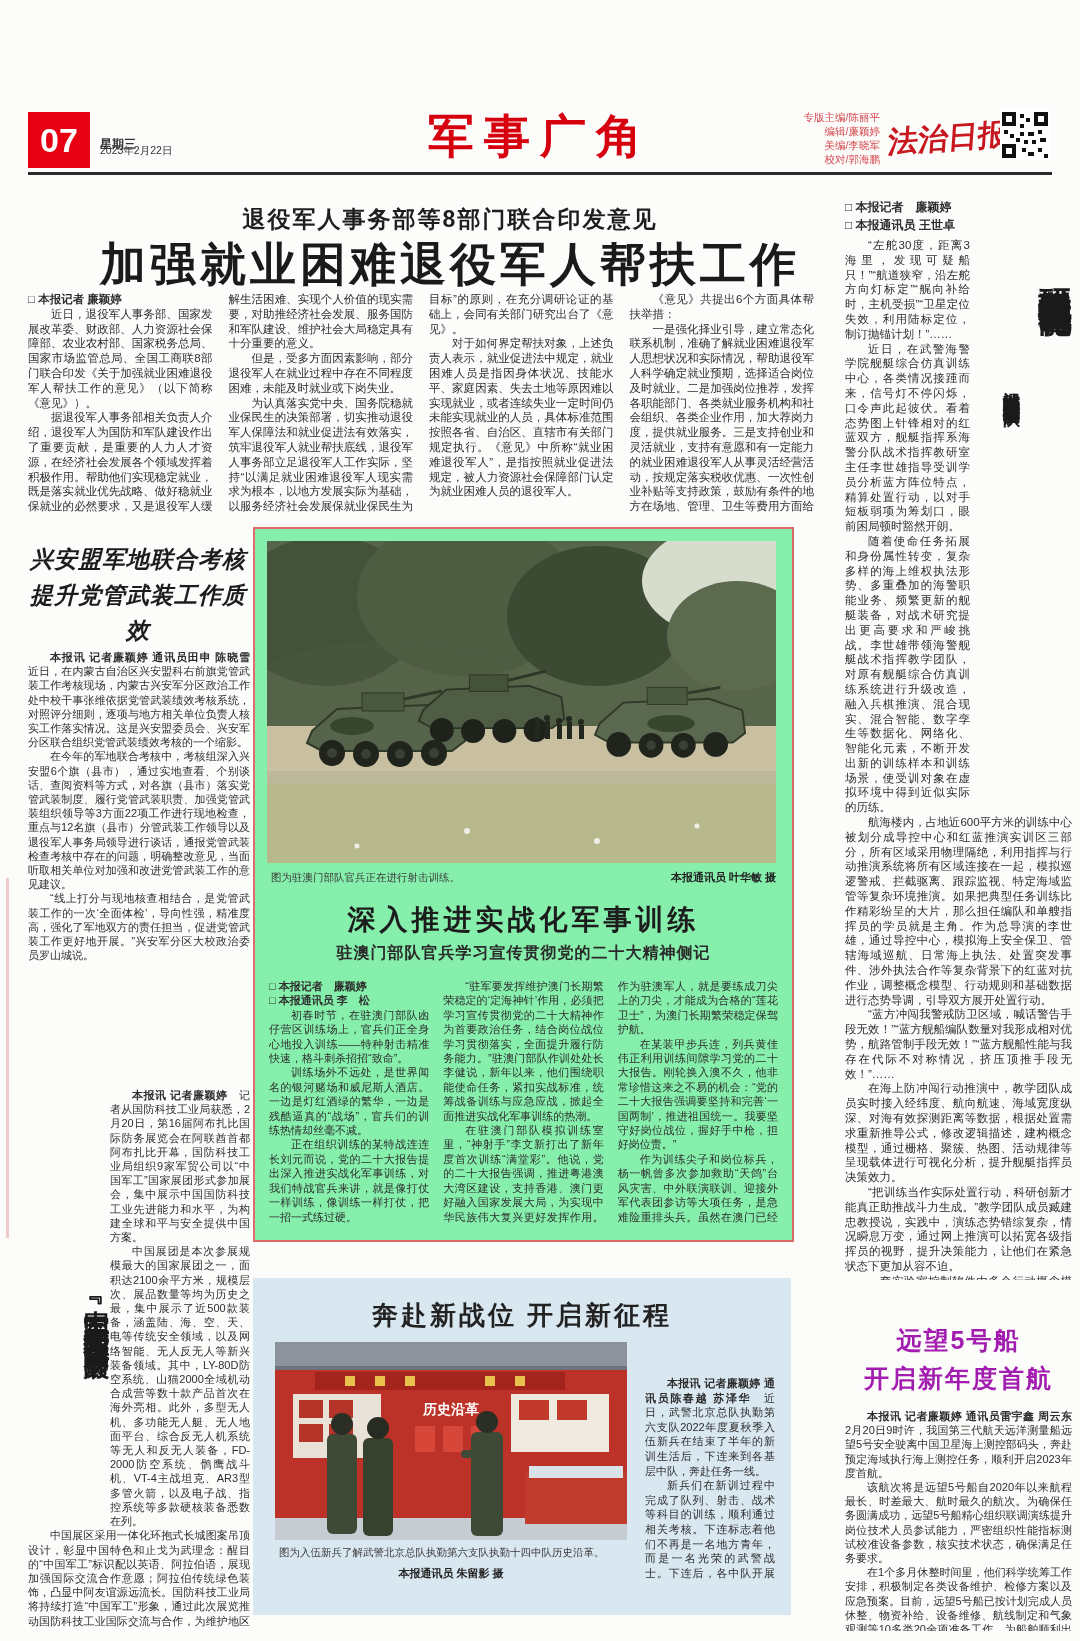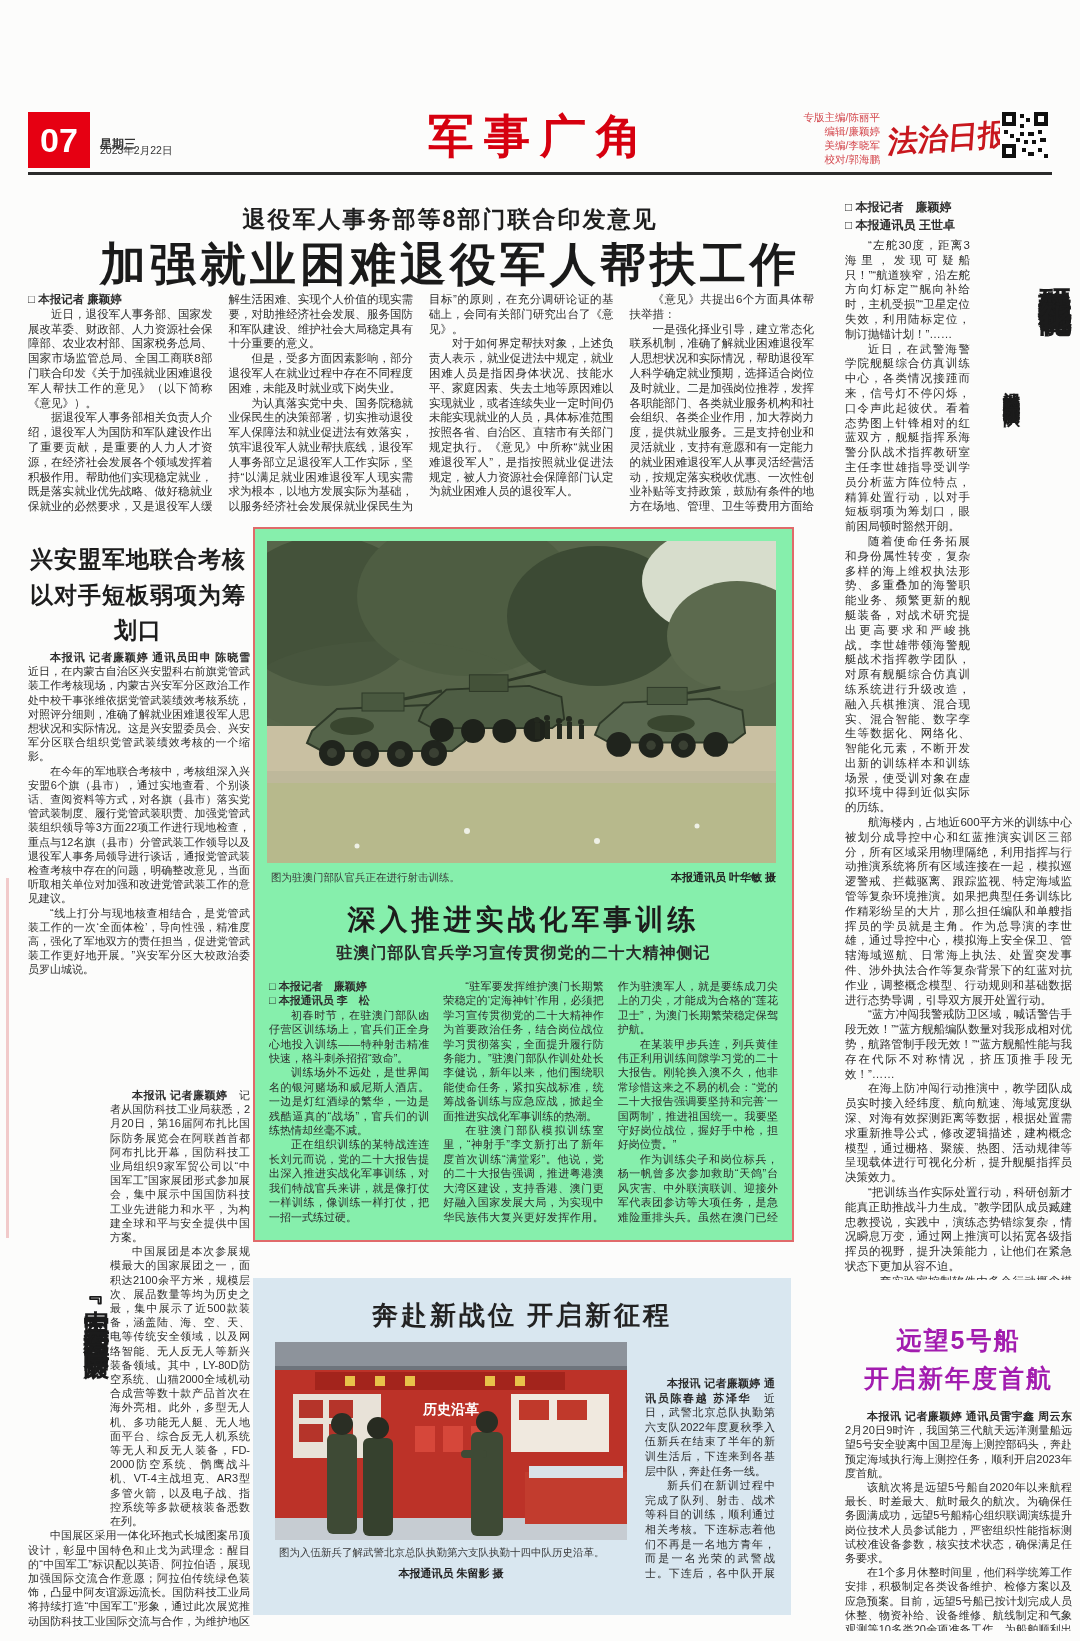--- a/index.html
+++ b/index.html
@@ -107,26 +107,26 @@
           <p class="para">据退役军人事务部相关负责人介绍，退役军人为国防和军队建设作出了重要贡献，是重要的人力人才资源，在经济社会发展各个领域发挥着积极作用。帮助他们实现稳定就业，既是落实就业优先战略、做好稳就业保就业的必然要求，又是退役军人缓解生活困难、实现个人价值的现实需要，对助推经济社会发展、服务国防和军队建设、维护社会大局稳定具有十分重要的意义。</p>
           <p class="para">但是，受多方面因素影响，部分退役军人在就业过程中存在不同程度困难，未能及时就业或下岗失业。</p>
           <p class="para">为认真落实党中央、国务院稳就业保民生的决策部署，切实推动退役军人保障法和就业促进法有效落实，筑牢退役军人就业帮扶底线，退役军人事务部立足退役军人工作实际，坚持“以满足就业困难退役军人现实需求为根本，以地方发展实际为基础，以服务经济社会发展保就业保民生为目标”的原则，在充分调研论证的基础上，会同有关部门研究出台了《意见》。</p>
           <p class="para">对于如何界定帮扶对象，上述负责人表示，就业促进法中规定，就业困难人员是指因身体状况、技能水平、家庭因素、失去土地等原因难以实现就业，或者连续失业一定时间仍未能实现就业的人员，具体标准范围按照各省、自治区、直辖市有关部门规定执行。《意见》中所称“就业困难退役军人”，是指按照就业促进法规定，被人力资源社会保障部门认定为就业困难人员的退役军人。</p>
           <p class="para">《意见》共提出6个方面具体帮扶举措：</p>
           <p class="para">一是强化择业引导，建立常态化联系机制，准确了解就业困难退役军人思想状况和实际情况，帮助退役军人科学确定就业预期，选择适合岗位及时就业。二是加强岗位推荐，发挥各职能部门、各类就业服务机构和社会组织、各类企业作用，加大荐岗力度，提供就业服务。三是支持创业和灵活就业，支持有意愿和有一定能力的就业困难退役军人从事灵活经营活动，按规定落实税收优惠、一次性创业补贴等支持政策，鼓励有条件的地方在场地、管理、卫生等费用方面给予优惠。四是落实帮扶措施，引导就业困难退役军人办理就业失业登记，落实就业援助政策措施，提供精准就业帮扶。五是用好公益性岗位，对符合当地就业困难人员认定条件的退役军人，经过就业帮扶确实难以通过市场渠道实现就业的，按规定通过公益性岗位予以安置。六是做好技能培训，鼓励就业困难退役军人参加各类职业技能培训，提升就业技能，增强就业竞争力。</p>
         </div>
     </div>
   </div>
 
-  <div class="abs xa-headline" style="left:26px;top:542px;width:224px;">
+  <div class="abs xa-headline" style="left:26px;top:542px;width:224px;font-style:italic;">
     <div>兴安盟军地联合考核</div>
-    <div>以对手短板弱项为筹划口</div>
+    <div>提升党管武装工作质效</div>
   </div>
   <div class="abs body-text clip" style="left:28px;top:650px;width:222px;height:386px;font-size:11px;line-height:14.2px;">
-    <p class="para"><b class="byline-inline">本报讯 记者廉颖婷 通讯员田申 陈晓雪　</b><span>近日，在内蒙古自治区兴安盟科右前旗党管武装工作考核现场，内蒙古兴安军分区政治工作处中校干事张维依据党管武装绩效考核系统，对照评分细则，准确了解就业困难退役军人思想状况和实际情况。这是兴安盟委员会、兴安军分区联合组织党管武装绩效考核的一个缩影。</span></p>
+    <p class="para"><b class="byline-inline">本报讯 记者廉颖婷 通讯员田申 陈晓雪　</b><span>近日，在内蒙古自治区兴安盟科右前旗党管武装工作考核现场，内蒙古兴安军分区政治工作处中校干事张维依据党管武装绩效考核系统，对照评分细则，逐项与地方相关单位负责人核实工作落实情况。这是兴安盟委员会、兴安军分区联合组织党管武装绩效考核的一个缩影。</span></p>
     <div>
         <p class="para">在今年的军地联合考核中，考核组深入兴安盟6个旗（县市），通过实地查看、个别谈话、查阅资料等方式，对各旗（县市）落实党管武装制度、履行党管武装职责、加强党管武装组织领导等3方面22项工作进行现地检查，重点与12名旗（县市）分管武装工作领导以及退役军人事务局领导进行谈话，通报党管武装检查考核中存在的问题，明确整改意见，当面听取相关单位对加强和改进党管武装工作的意见建议。</p>
         <p class="para">“线上打分与现地核查相结合，是党管武装工作的一次‘全面体检’，导向性强，精准度高，强化了军地双方的责任担当，促进党管武装工作更好地开展。”兴安军分区大校政治委员罗山城说。</p>
       </div>
   </div>
 
   <div class="abs body-text clip" style="left:28px;top:1088px;width:222px;height:542px;font-size:11px;line-height:14.2px;">
     <div class="v-line expo-vhead" style="float:left;width:82px;height:432px;padding-top:8px;text-align:center;">『中国军工』亮相阿布扎比国际防务展</div>
     <p class="para"><b class="byline-inline">本报讯 记者廉颖婷　</b><span>记者从国防科技工业局获悉，2月20日，第16届阿布扎比国际防务展览会在阿联酋首都阿布扎比开幕，国防科技工业局组织9家军贸公司以“中国军工”国家展团形式参加展会，集中展示中国国防科技工业先进能力和水平，为构建全球和平与安全提供中国方案。</span></p>
     <div>

